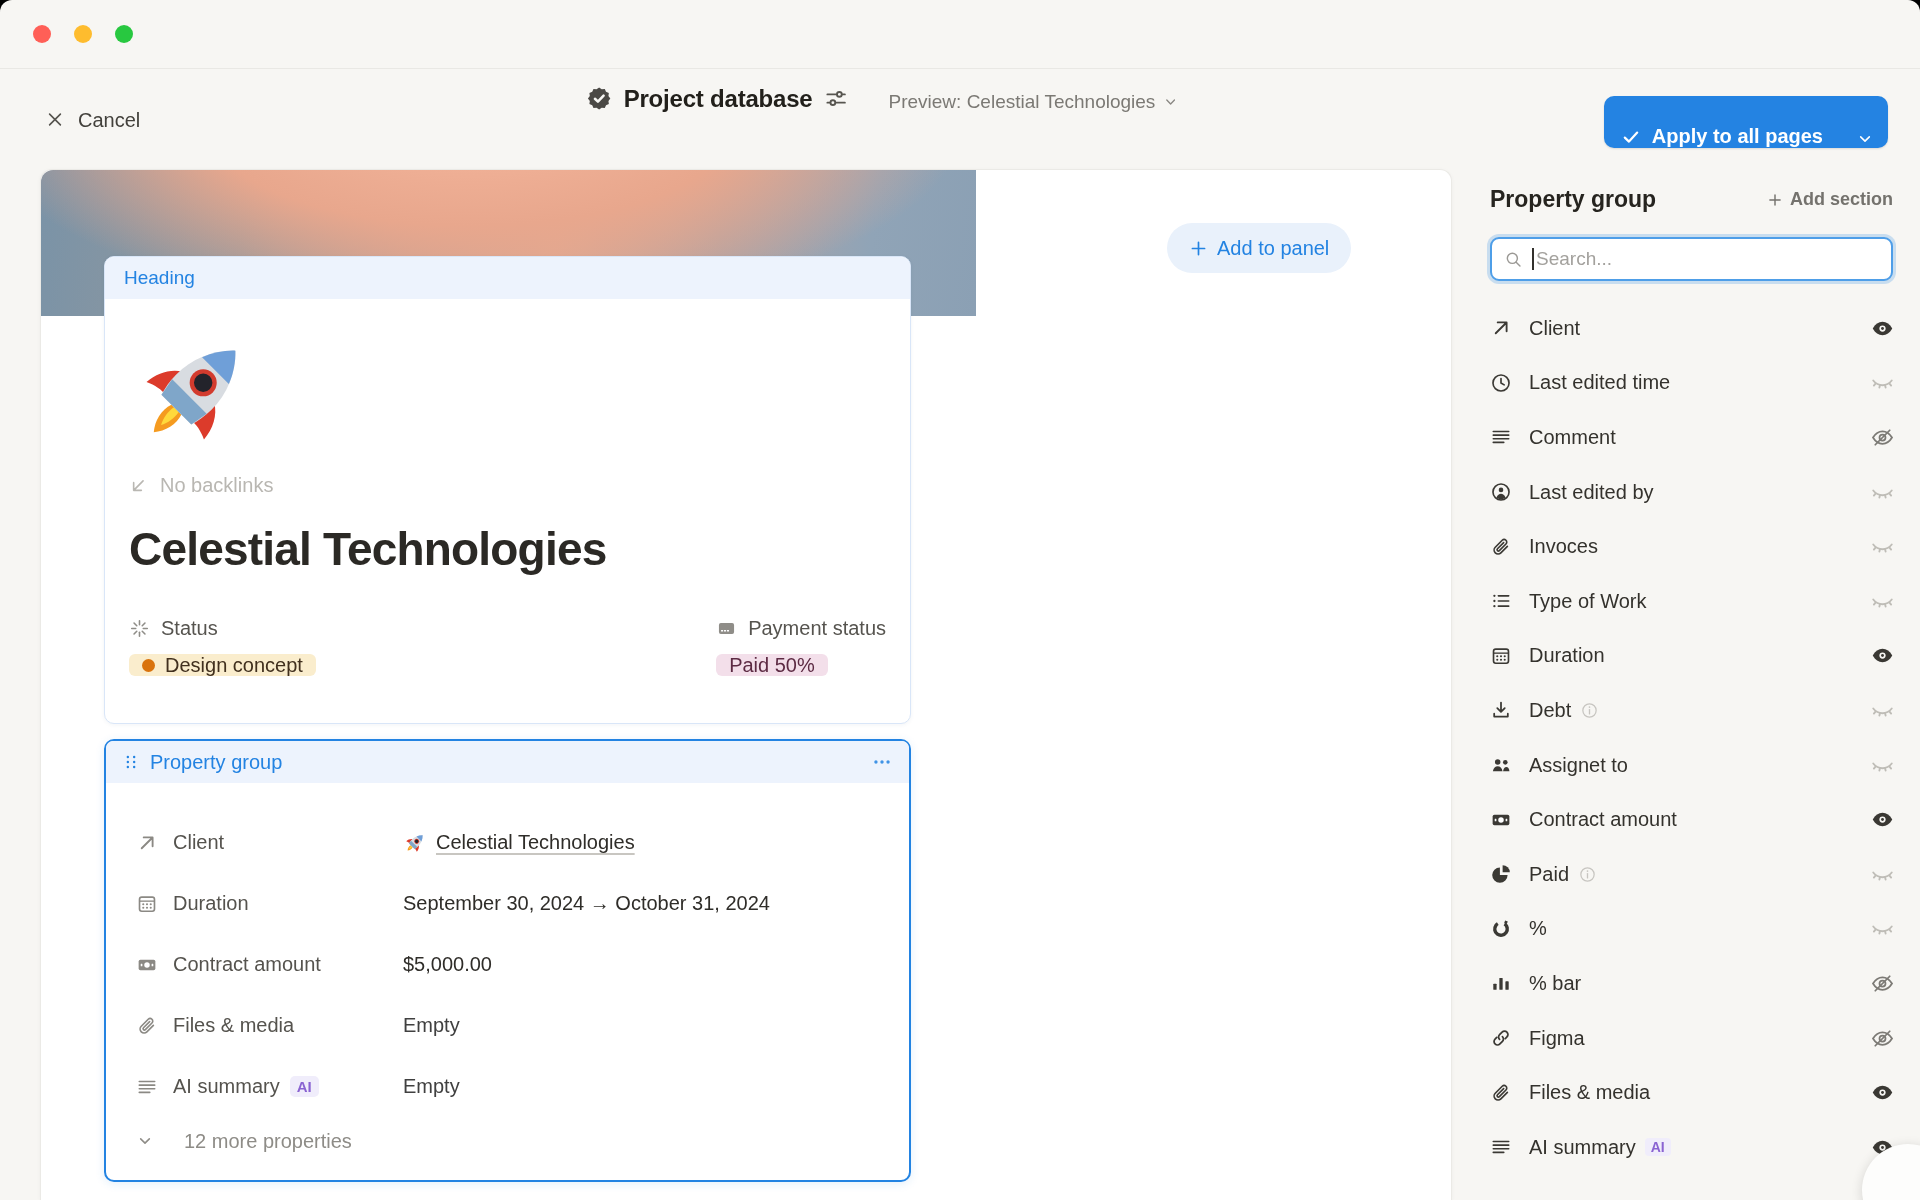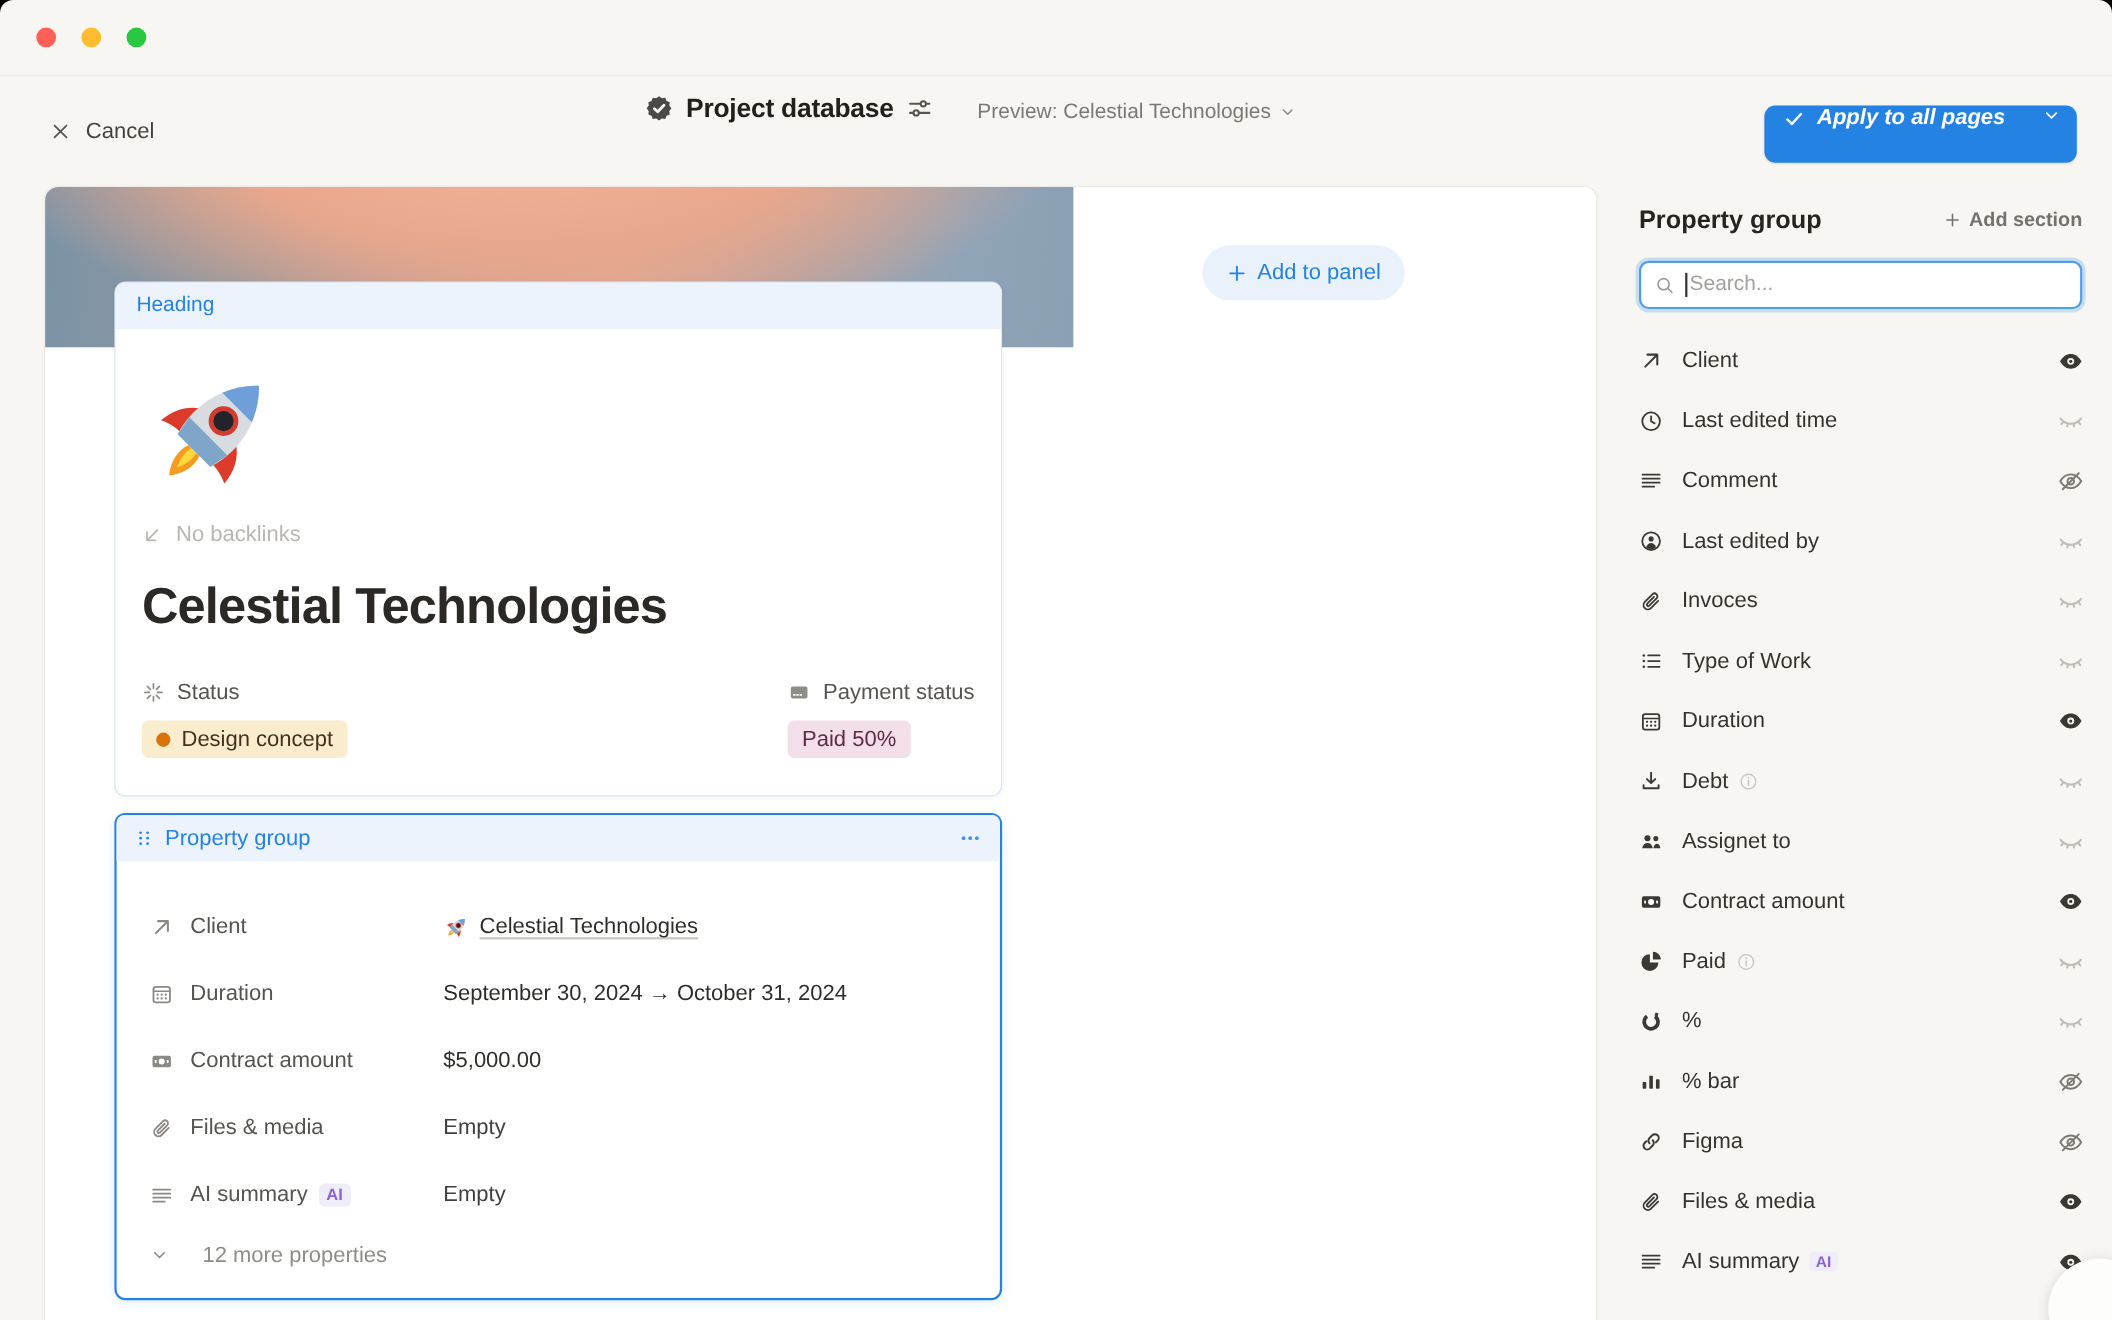--- a/index.html
+++ b/index.html
@@ -20,21 +20,21 @@
   #header{position:absolute;left:0;top:70px;right:0;height:99px;}
   .cancel{position:absolute;left:45px;top:50%;transform:translateY(-50%);display:flex;align-items:center;gap:13px;color:#43413C;font-size:20px;}
   .cancel .icon{width:20px;height:20px;color:#55534E;}
   .header-center{position:absolute;left:882px;top:14px;transform:translateX(-50%);display:flex;flex-direction:row;align-items:center;gap:40px;}
   .title-row{display:flex;align-items:center;gap:11px;}
   .badge{width:27px;height:27px;color:#4B4945;}
   .page-title{font-size:24px;font-weight:700;color:#22201B;letter-spacing:-0.2px;white-space:nowrap;}
   .sliders{width:25px;height:25px;color:#57554F;}
   .subtitle-row{display:flex;align-items:center;gap:7px;margin-top:7px;color:#7B7974;font-size:19px;white-space:nowrap;}
   .subtitle-row .icon{width:16px;height:16px;color:#8A8883;}
-  .apply-btn{position:absolute;right:32px;top:26px;height:52px;display:flex;align-items:flex-start;background:#2483E2;border-radius:10px;color:#fff;box-shadow:0 1px 2px rgba(15,15,15,.12);overflow:hidden;font-style:italic;}
+  .apply-btn{position:absolute;right:32px;top:26px;height:52px;display:flex;align-items:flex-end;background:#2483E2;border-radius:10px;color:#fff;box-shadow:0 1px 2px rgba(15,15,15,.12);overflow:hidden;}
   .apply-main{display:flex;align-items:center;gap:11px;padding:0 18px 0 17px;font-size:20px;font-weight:700;}
   .apply-main .icon{width:20px;height:20px;}
   .apply-divider{width:1px;background:rgba(0,0,0,.18);}
   .apply-chevron-seg{width:46px;display:flex;align-items:center;justify-content:center;}
   .apply-chevron-seg .icon{width:18px;height:18px;}
 
   
   #main-panel{position:absolute;left:40px;top:169px;width:1412px;height:1031px;background:#fff;border:1px solid #EBEAE6;border-bottom:none;border-radius:12px 12px 0 0;box-shadow:0 1px 4px rgba(0,0,0,.04);}
   .cover{position:absolute;left:0;top:0;width:935px;height:146px;border-radius:12px 0 0 0;background:
     radial-gradient(70% 170% at 46% -30%, #F4B59B 0%, #E8A78D 40%, rgba(232,167,141,0) 75%),
@@ -44,21 +44,21 @@
   .hc-body{padding:0 24px;}
   .rocket-big{width:130px;height:130px;margin-top:28px;}
   .backlinks{margin-top:13px;display:flex;align-items:center;gap:12px;color:#B9B7B2;font-size:20px;}
   .backlinks .icon{width:19px;height:19px;}
   .page-h1{margin-top:24px;font-size:46px;line-height:56px;font-weight:700;color:#2B2925;letter-spacing:-0.8px;}
   .hc-fields{margin-top:38px;display:flex;justify-content:space-between;}
   .hc-col{width:240px;}
   .hc-col:last-child{width:auto;}
   .hc-lab{display:flex;align-items:center;gap:11px;color:#56544F;font-size:20px;height:26px;}
   .hc-lab .icon{width:21px;height:21px;color:#8F8D88;}
-  .pill{margin-top:13px;display:inline-flex;align-items:center;height:34px;padding:0 13px;border-radius:6px;font-size:20px;}
+  .pill{margin-top:13px;display:inline-flex;align-items:center;height:22px;padding:0 13px;border-radius:6px;font-size:20px;}
   .pill.yellow{background:#FAEDCD;color:#41301E;}
   .pill.pink{background:#F3DFEA;color:#5D2B44;}
   .dot{width:13px;height:13px;border-radius:50%;background:#D9730D;margin-right:10px;}
 
   .pg-card{position:absolute;left:63px;top:569px;width:807px;height:443px;background:#fff;border:2px solid #2383E2;border-radius:10px;box-shadow:0 2px 10px rgba(35,131,226,.12);}
   .pg-header{height:42px;background:#EDF3FD;border-radius:7px 7px 0 0;display:flex;align-items:center;padding:0 16px;gap:10px;color:#2383E2;}
   .pg-header .drag{width:18px;height:18px;}
   .pg-title{font-size:20px;}
   .pg-spacer{flex:1;}
   .pg-dots{width:22px;height:22px;opacity:.85;}
@@ -68,21 +68,21 @@
   .p-left .icon{width:22px;height:22px;color:#8B8984;margin-right:15px;}
   .p-label{font-size:20px;color:#55534E;white-space:nowrap;}
   .ai-badge{margin-left:10px;background:#F0EDFB;color:#8A63D2;font-size:15px;font-weight:700;padding:2px 7px;border-radius:5px;}
   .p-value{font-size:20px;color:#2F2D29;display:flex;align-items:center;white-space:nowrap;}
   .p-value.empty{color:#404040;}
   .p-value .icon{width:24px;height:24px;margin-right:9px;}
   .p-value.link span{text-decoration:underline;text-decoration-color:#C8C6C1;text-underline-offset:4px;}
   .pg-more{margin-top:2px;height:44px;display:flex;align-items:center;gap:30px;color:#8E8C87;font-size:20px;}
   .pg-more .icon{width:18px;height:18px;}
 
-  .add-panel-btn{position:absolute;left:1052px;top:53px;height:50px;display:inline-flex;align-items:center;gap:9px;padding:0 22px;border-radius:25px;background:#E9F1FB;color:#2383E2;font-size:20px;}
+  .add-panel-btn{position:absolute;left:1126px;top:53px;height:50px;display:inline-flex;align-items:center;gap:9px;padding:0 22px;border-radius:25px;background:#E9F1FB;color:#2383E2;font-size:20px;}
   .add-panel-btn .icon{width:19px;height:19px;}
 
   
   #sidebar{position:absolute;left:1452px;top:169px;width:468px;height:1031px;}
   .sb-head{position:absolute;left:38px;top:17px;right:27px;display:flex;align-items:center;}
   .sb-title{font-size:23px;font-weight:700;color:#26241F;}
   .sb-add{margin-left:auto;display:flex;align-items:center;gap:7px;color:#74726D;font-size:18px;font-weight:700;}
   .sb-add .icon{width:16px;height:16px;}
   .sb-search{position:absolute;left:38px;top:68px;width:403px;height:44px;background:#fff;border:2px solid #4E9EE8;border-radius:9px;box-shadow:0 0 0 3px rgba(35,131,226,.22);display:flex;align-items:center;padding:0 12px;}
   .sb-search .icon{width:19px;height:19px;color:#9B9995;}

